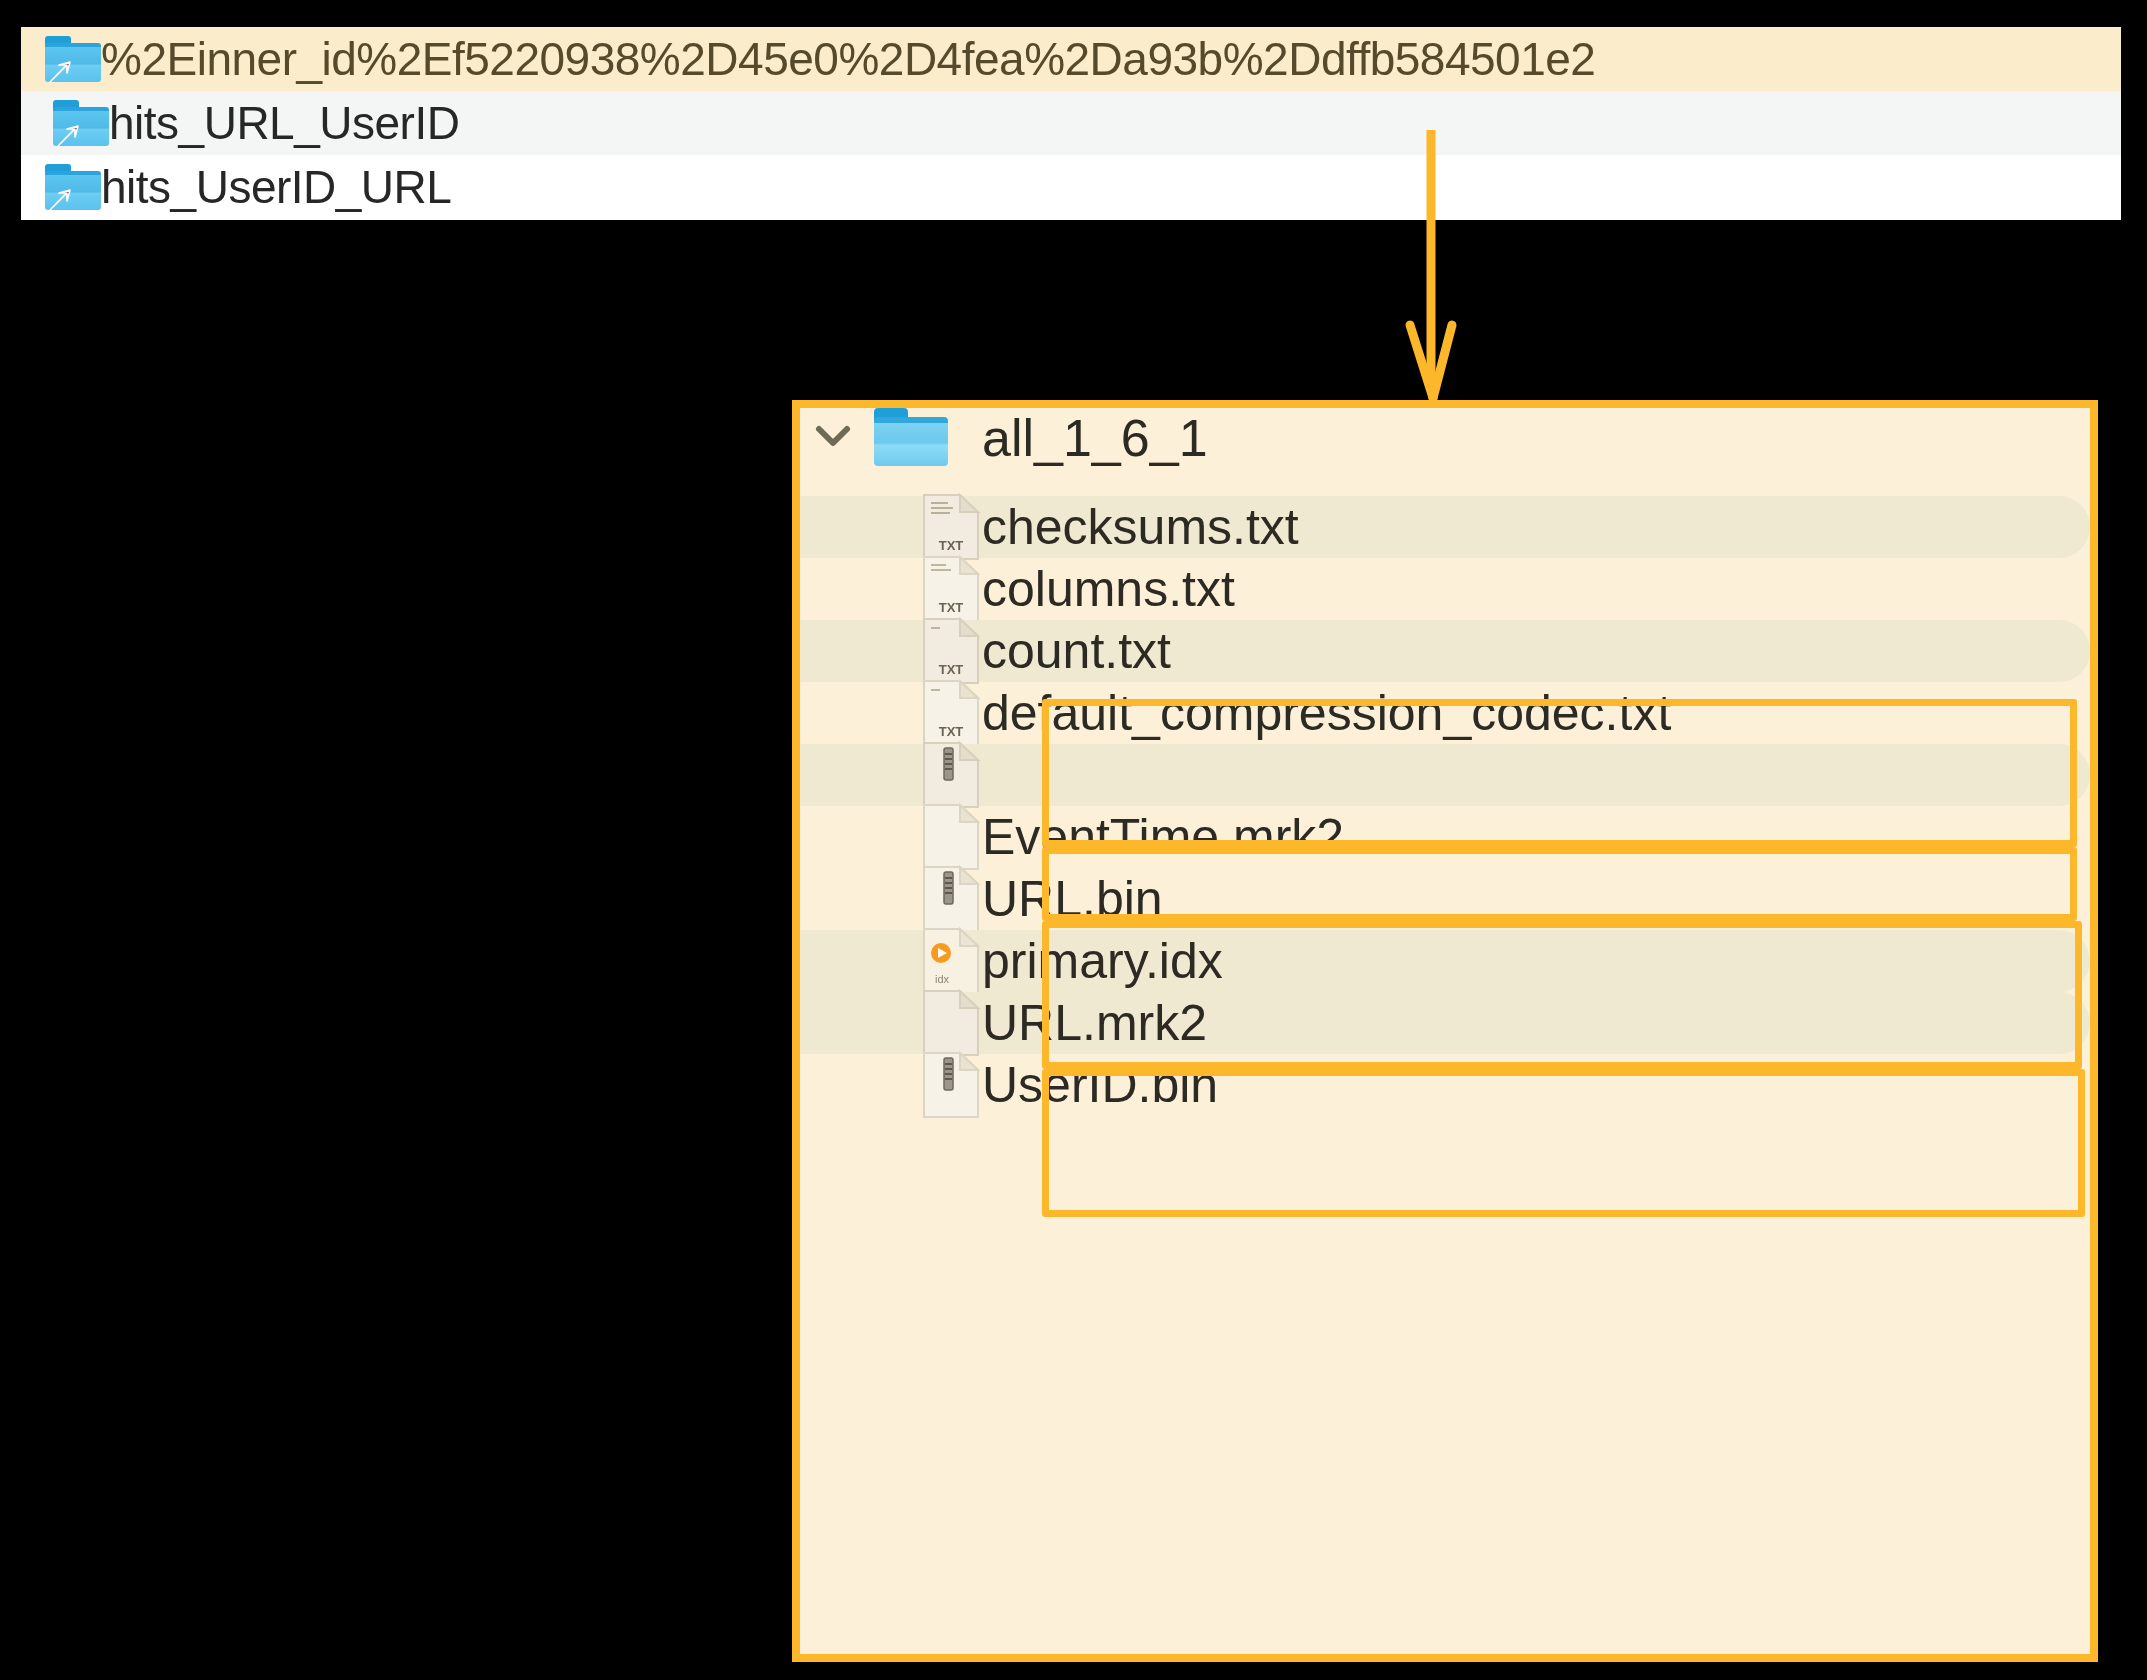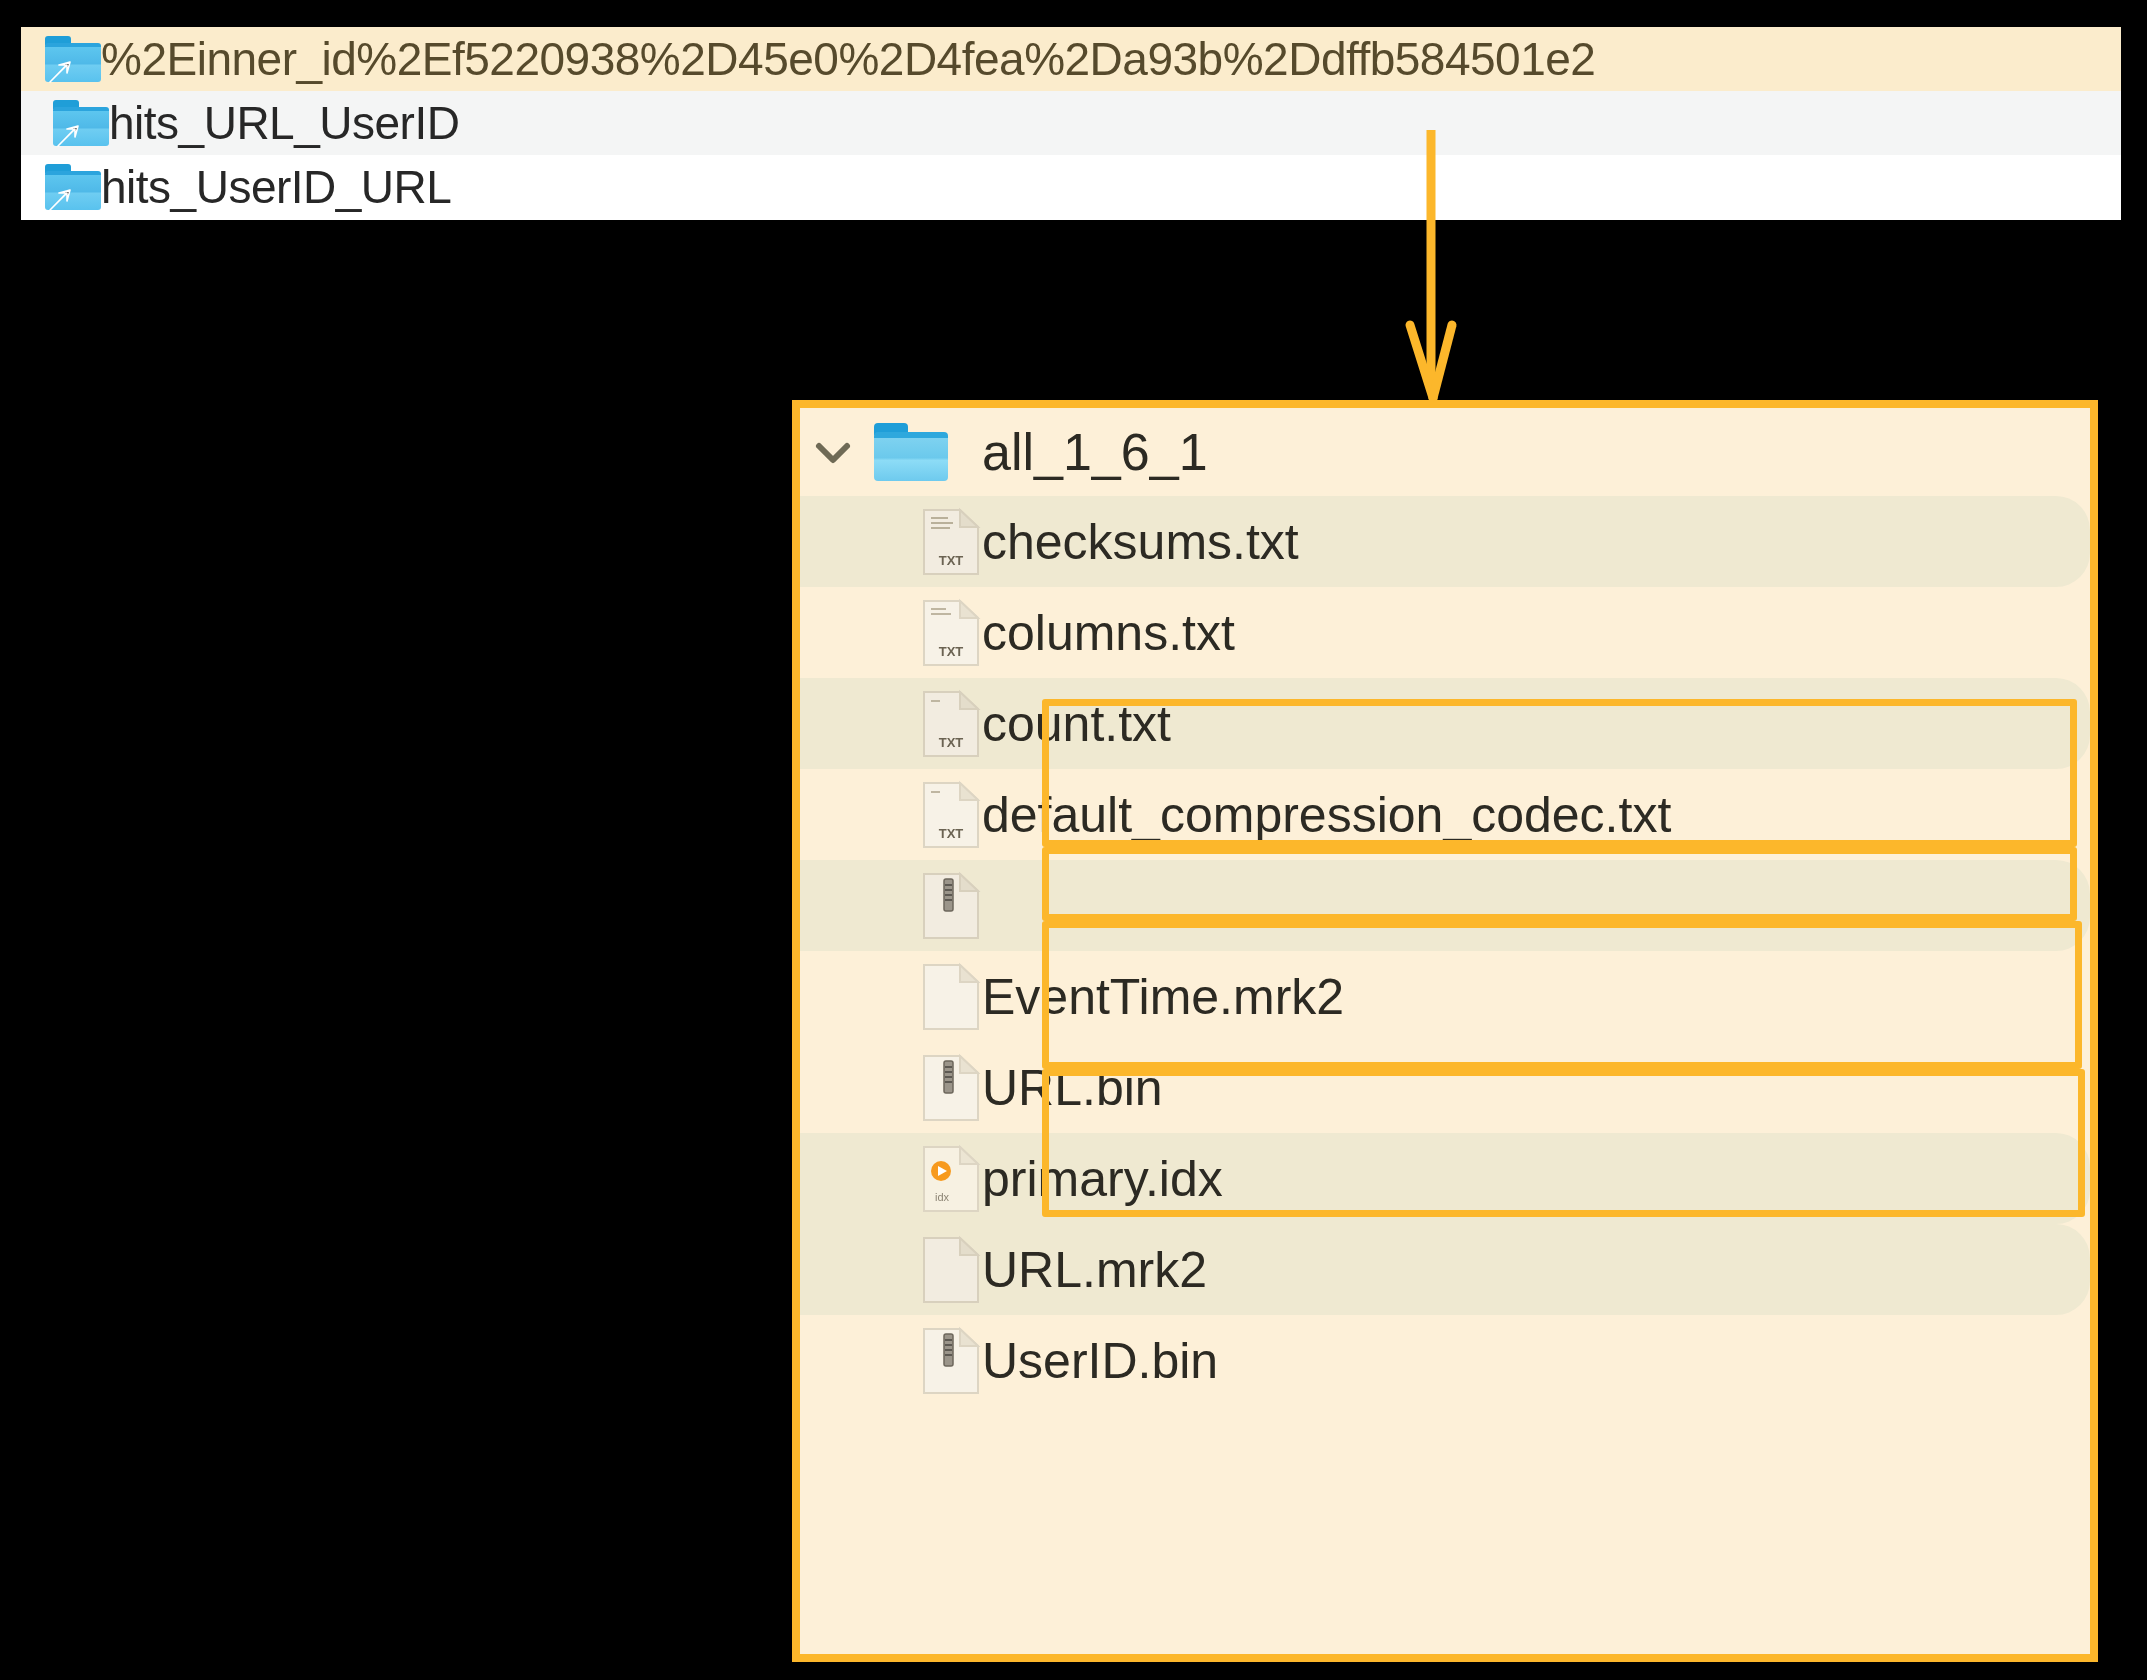--- a/index.html
+++ b/index.html
@@ -60,21 +60,21 @@
     position: absolute;
     left: 792px; top: 400px;
     width: 1306px; height: 1262px;
     background: #fdf0d8;
     border: 8px solid #fcb72b;
     overflow: hidden;
   }
   .tree-inner { position: relative; width: 100%; height: 100%; }
 
   .folder-row {
-    display: flex; align-items: center;
+    display: flex; 
     height: 88px;
     padding-left: 6px;
     gap: 8px;
   }
   .chev { width: 54px; height: 54px; flex: 0 0 54px; display:flex; align-items:center; justify-content:center; }
   .folder-icon-big { position: relative; width: 74px; height: 58px; flex: 0 0 74px; margin-left: 6px; }
   .folder-icon-big .tab {
     position: absolute; left: 0; top: 0; width: 34px; height: 12px;
     background: #1f9ed8; border-radius: 4px 4px 0 0;
   }
@@ -84,21 +84,21 @@
     border-radius: 4px;
     border-top: 6px solid #2ea8dd;
   }
   .folder-name {
     font-size: 52px; color: #2c2a23; margin-left: 26px; white-space: nowrap;
   }
 
   .file-row {
     position: relative;
     display: flex; align-items: center;
-    height: 91px;
+    height: 62px;
   }
   .file-row.odd  { background: #efe9d1; border-radius: 0 34px 34px 0; }
   .file-row.even { background: transparent; }
 
   .ficon { width: 62px; height: 70px; flex: 0 0 62px; margin-left: 120px; position: relative; }
   .fname {
     font-size: 50px; color: #2c2a23; white-space: nowrap;
   }
 
   

